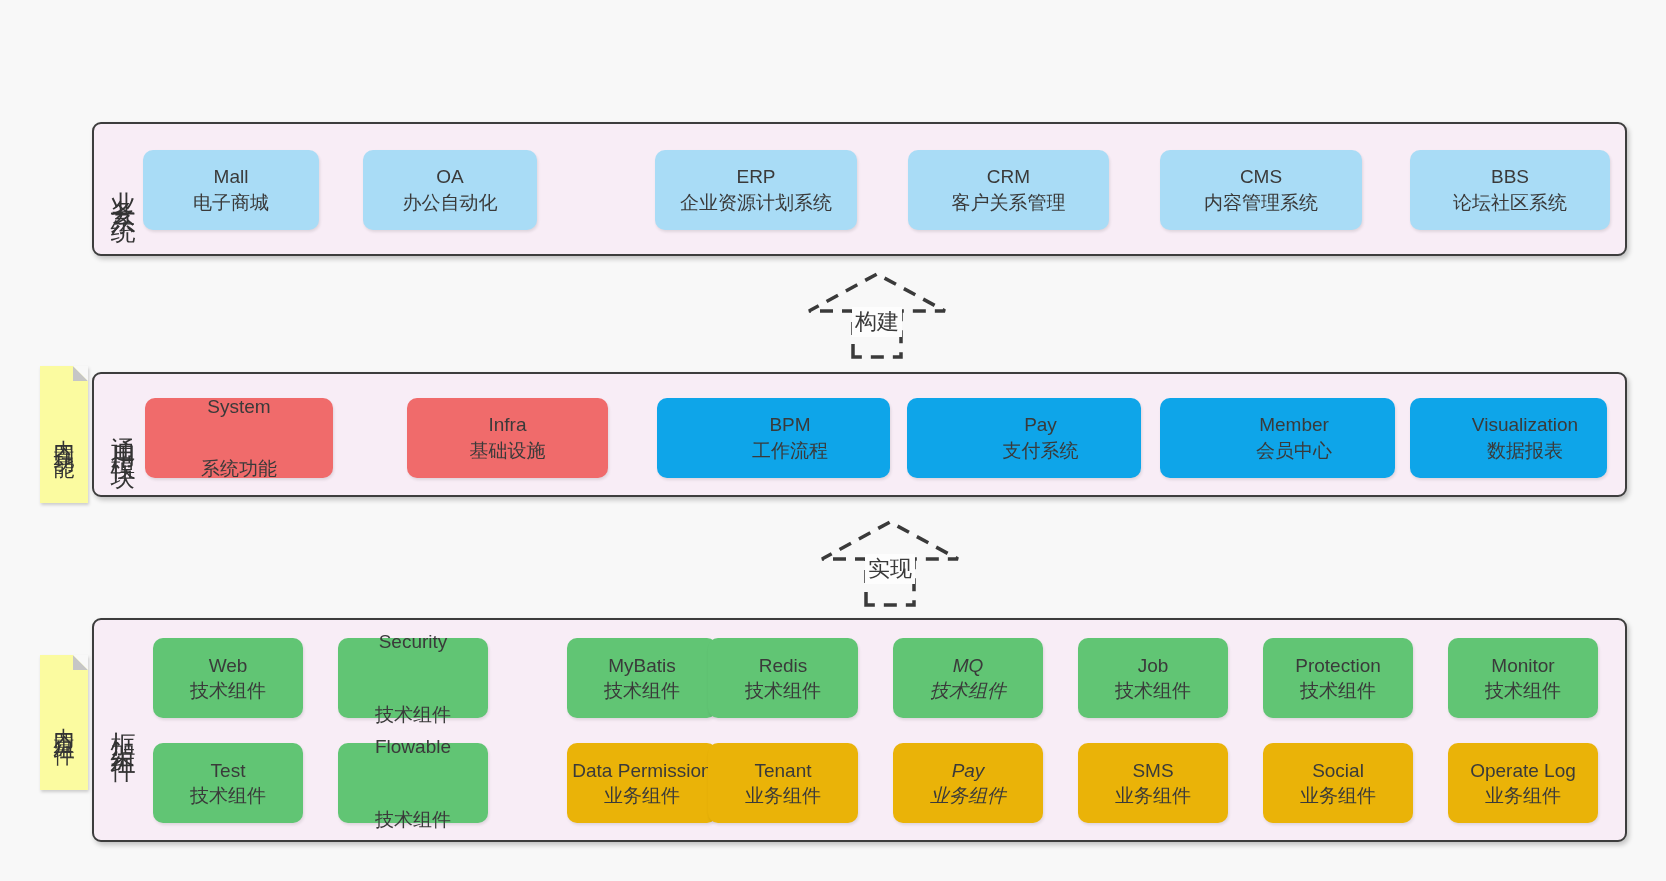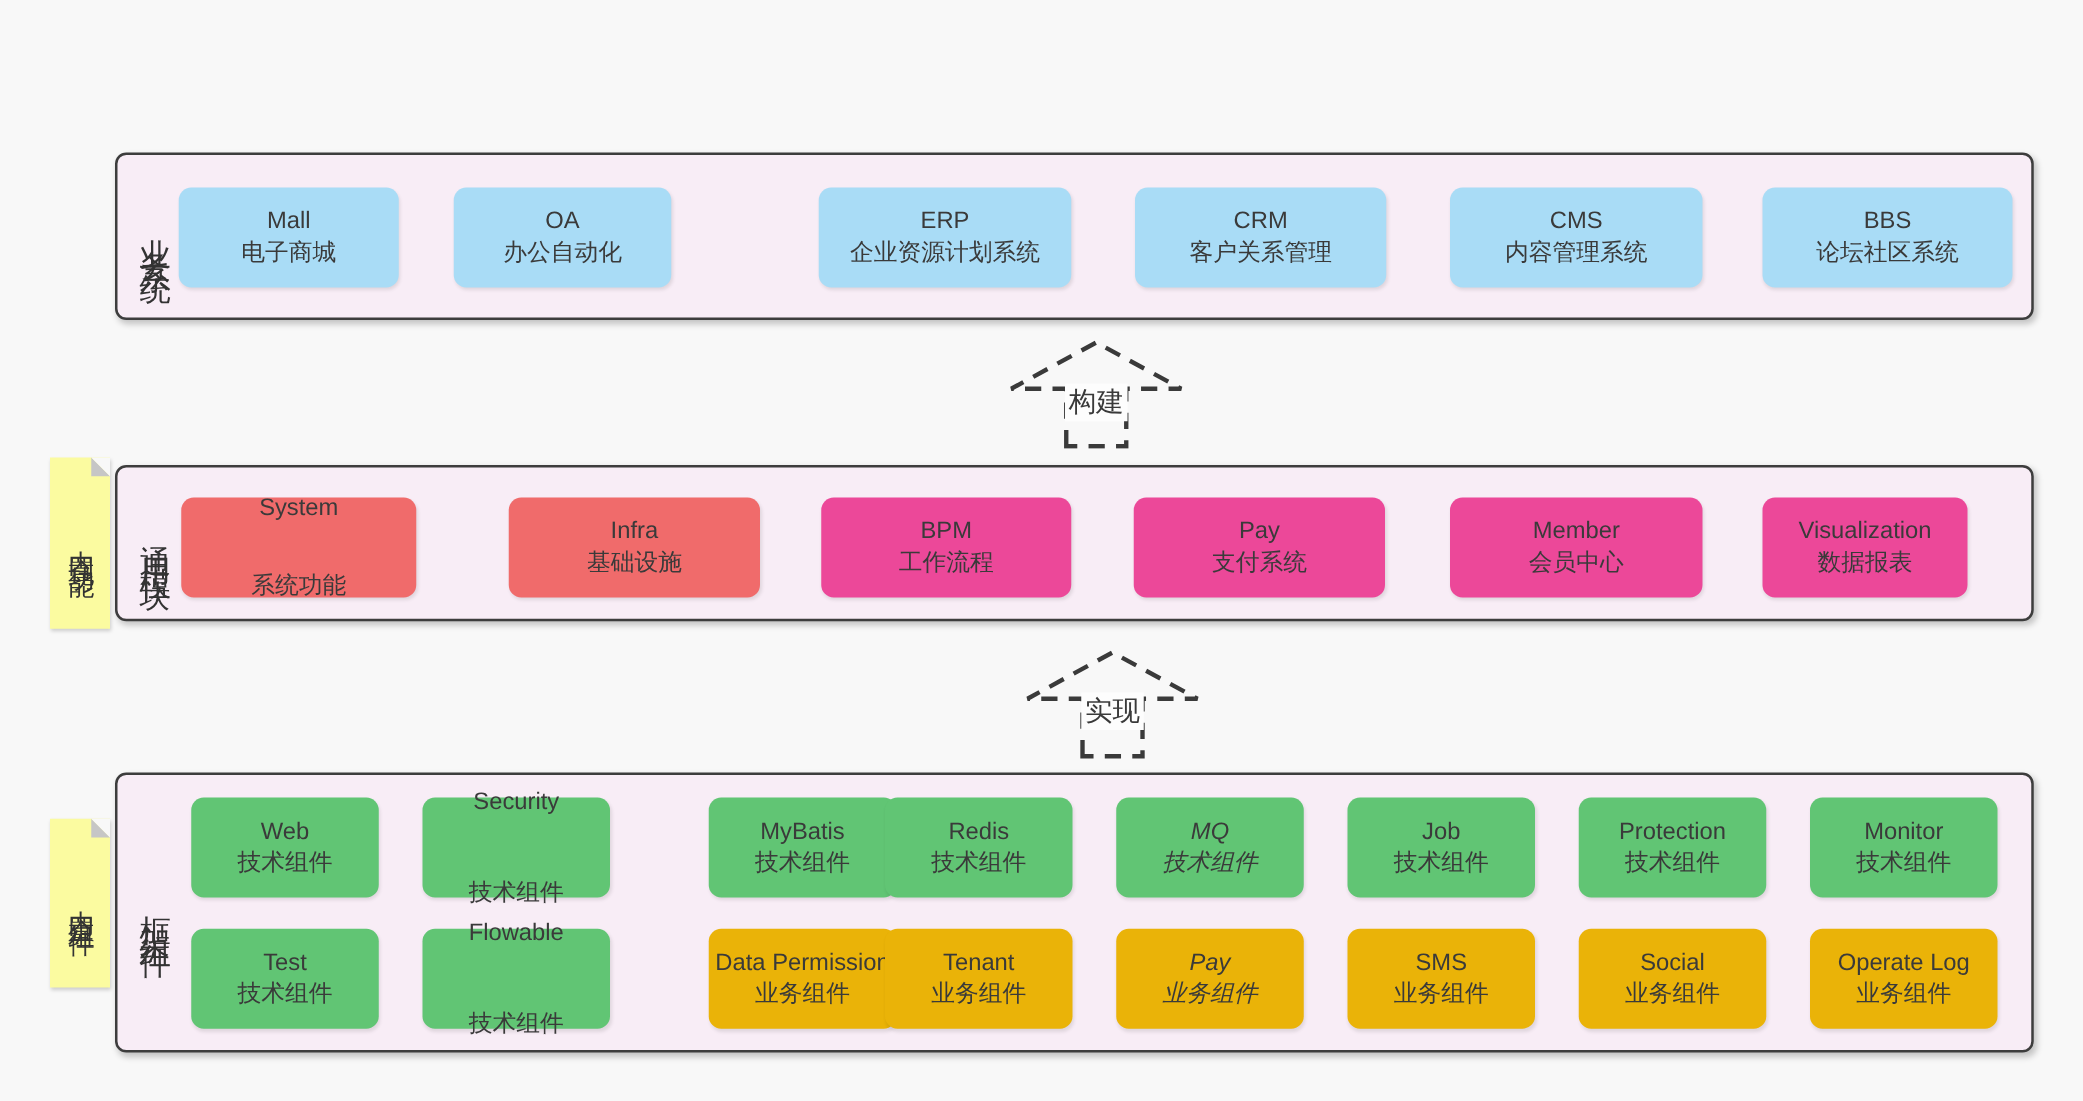--- a/index.html
+++ b/index.html
@@ -28,21 +28,21 @@
   
   .box{
     position:absolute;height:80px;border-radius:10px;
     display:flex;flex-direction:column;align-items:center;justify-content:center;
     text-align:center;font-size:19px;line-height:26px;
     box-shadow:1px 2px 3px rgba(0,0,0,.10);
   }
   .box span{display:block;}
   .c-blue{background:#a9dcf6;}
   .c-red{background:#f06b6b;}
-  .c-pink{background:#ec4899;}
+  .c-pink{background:#0ea5e9;padding-left:33px;}
   .c-green{background:#61c574;}
   .c-lgreen{background:#eab308;}
   
   .b1c1{left:49px;width:176px;}  .b1c2{left:269px;width:174px;}
   .b1c3{left:561px;width:202px;} .b1c4{left:814px;width:201px;}
   .b1c5{left:1066px;width:202px;}.b1c6{left:1316px;width:200px;}
   #band-business .box{top:26px;}
   
   .b2c1{left:51px;width:188px;gap:36px;}  .b2c2{left:313px;width:201px;}
   .b2c3{left:563px;width:200px;} .b2c4{left:813px;width:201px;}

